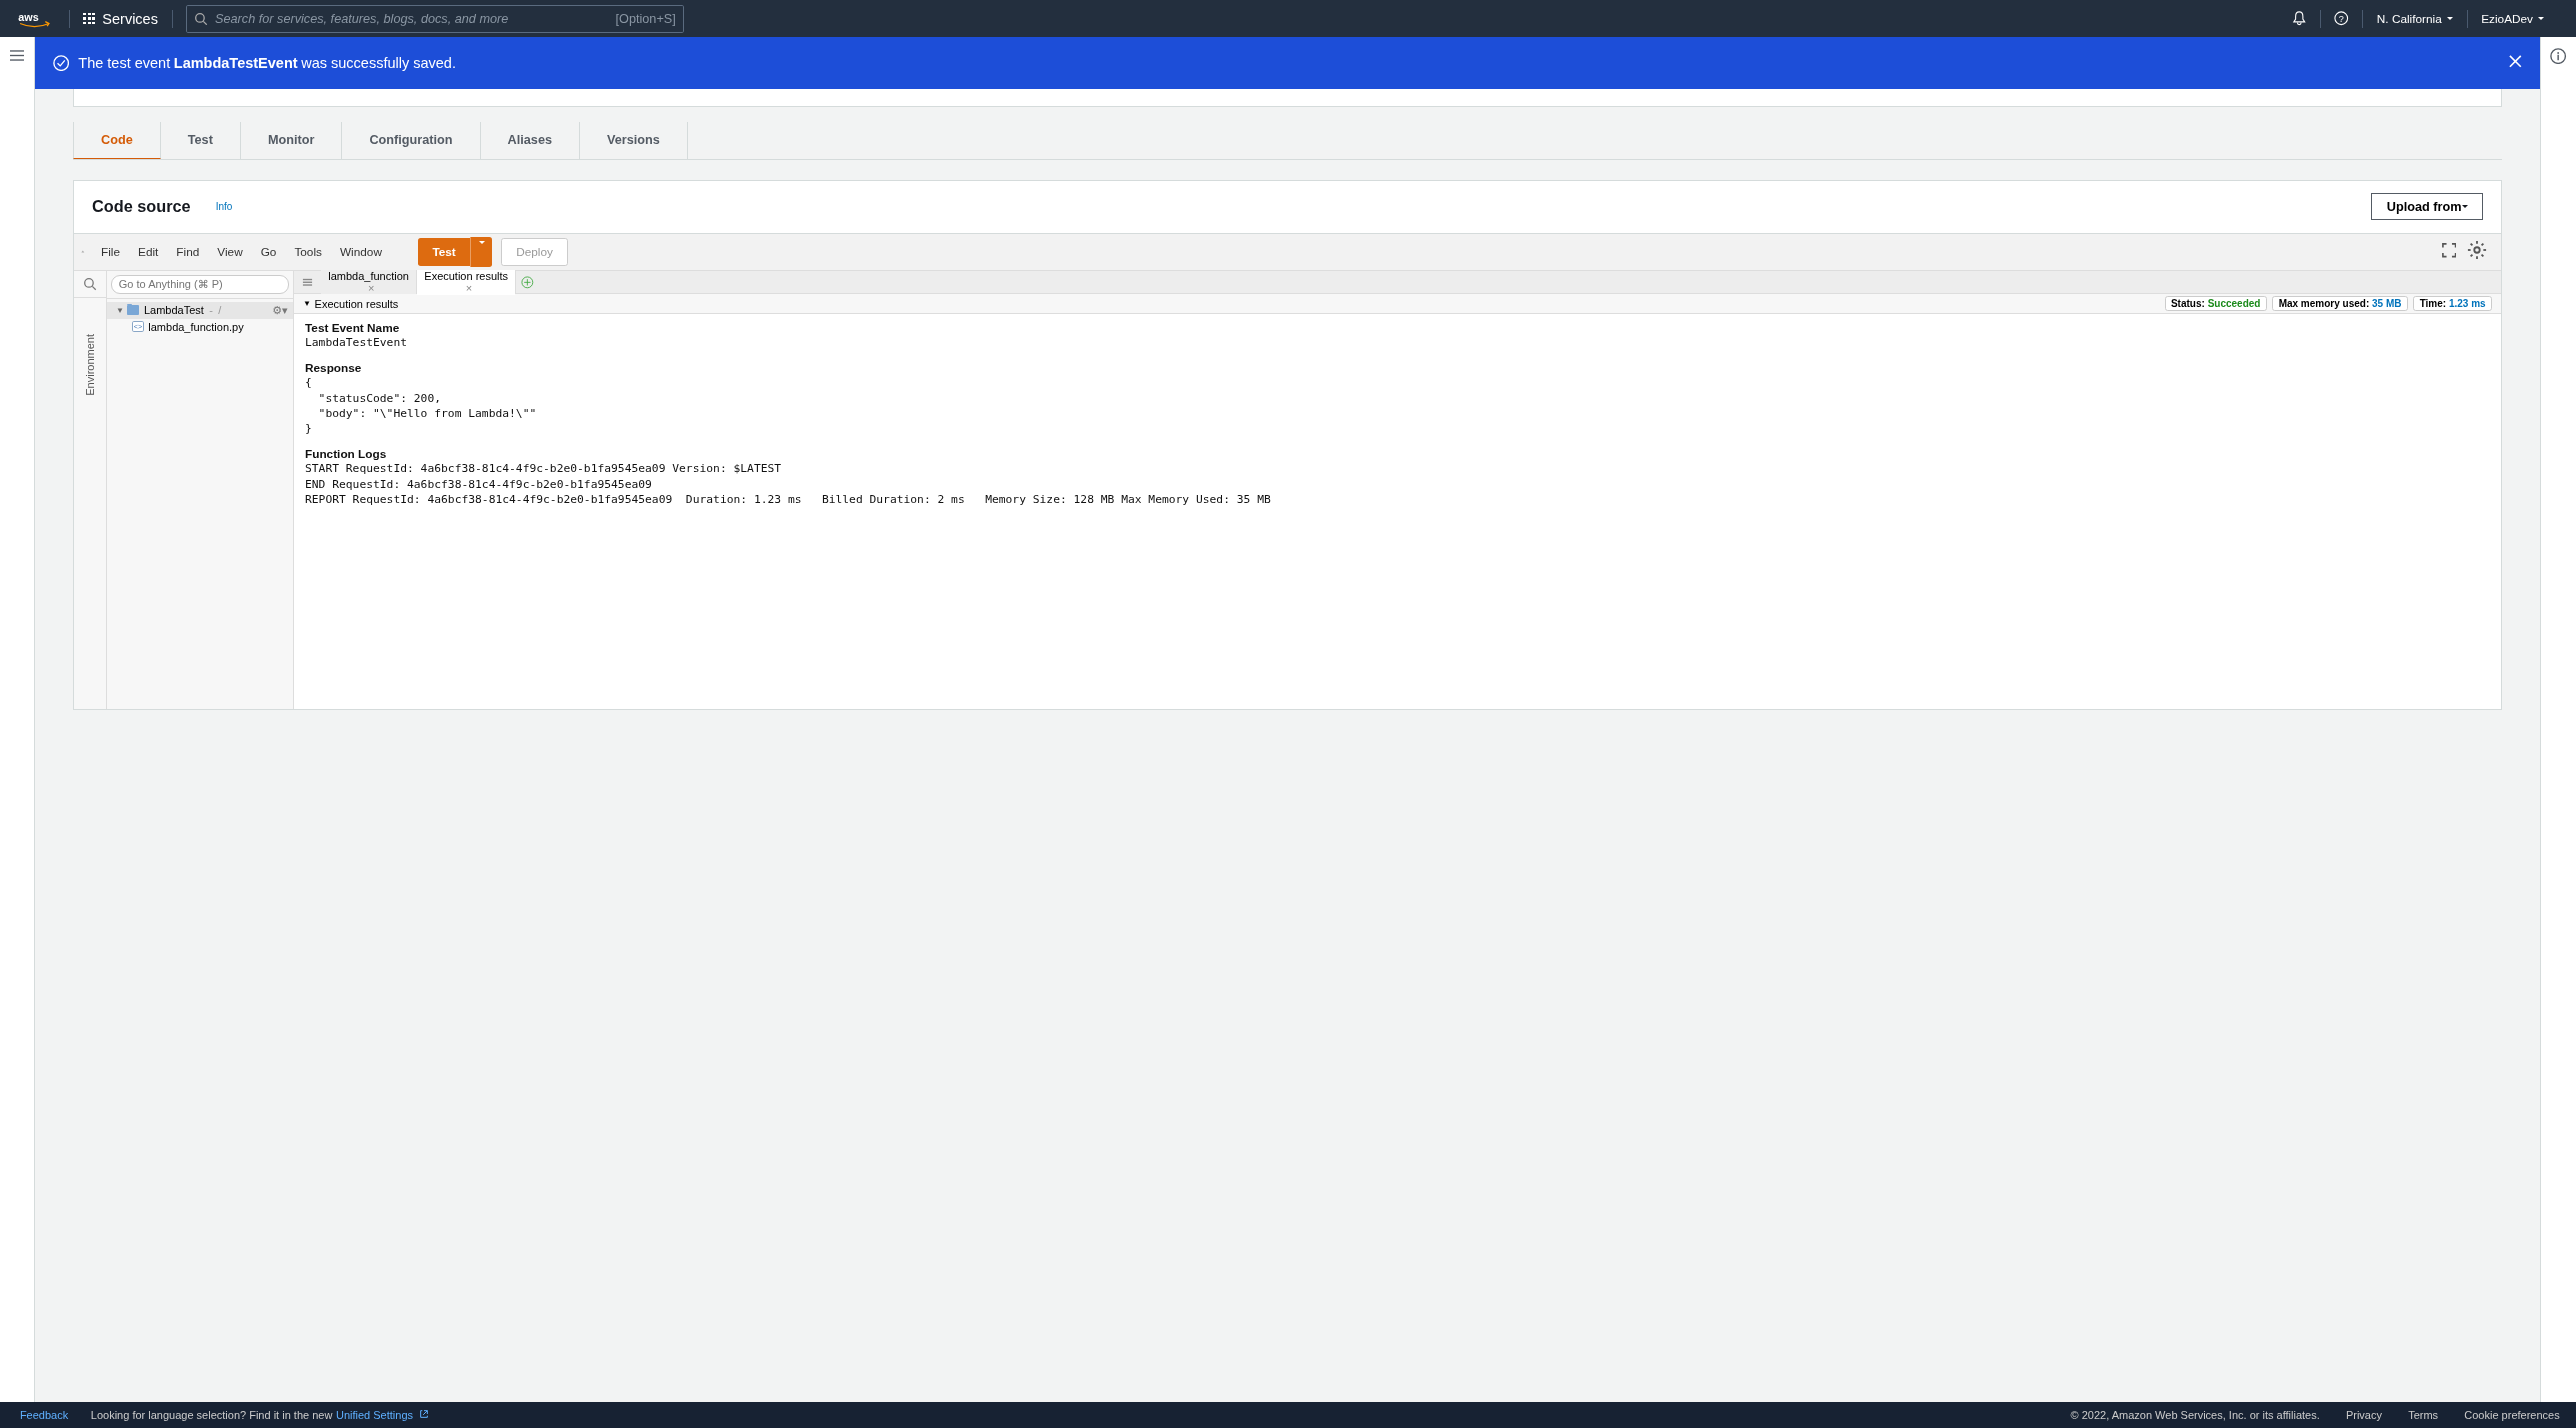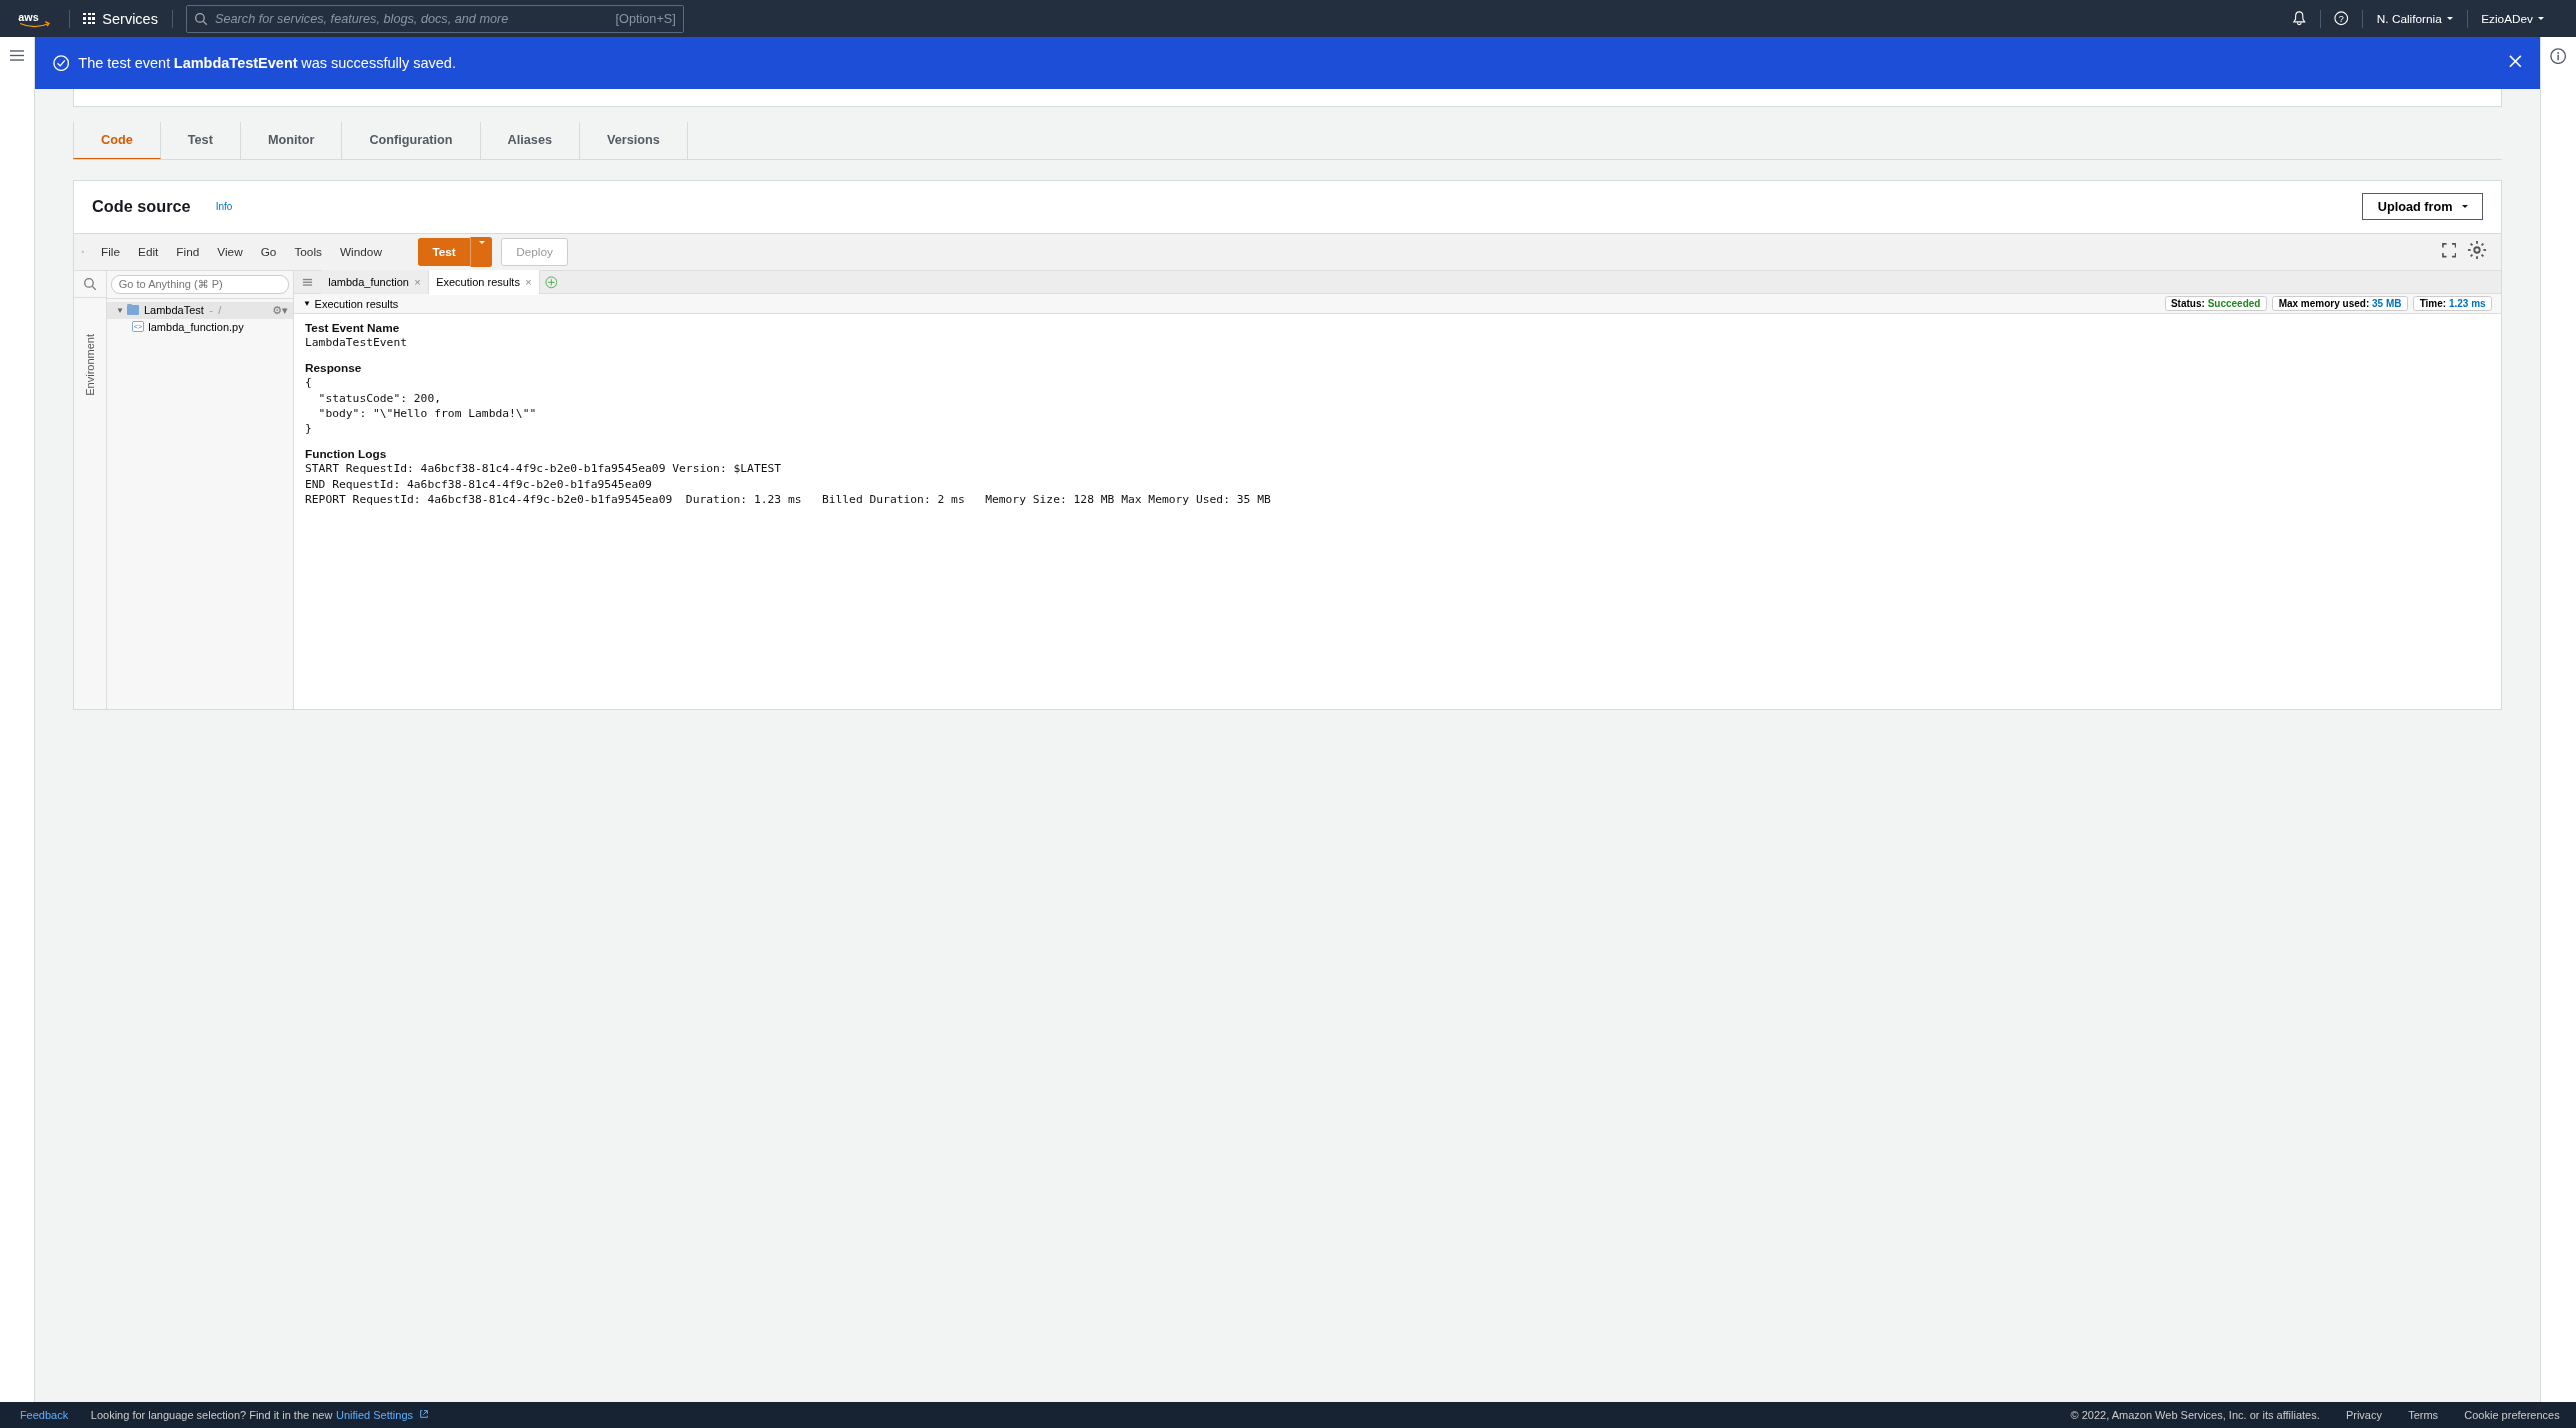--- a/index.html
+++ b/index.html
@@ -41,21 +41,21 @@
     .tab-row { display: flex; border-bottom: 0.9px solid #d5dbdb; margin: 0 38px; }
     .tab { padding: 11px 27px; font-size: 12.7px; color: #545b64; cursor: pointer; border-right: 0.9px solid #d5dbdb; font-weight: 700; }
     .tab.first { border-left: 0.9px solid #d5dbdb; }
     .tab.active { color: #d45b07; border-bottom: 1.8px solid #d45b07; }
 
     
     .code-card { background: #fff; border: 0.9px solid #d5dbdb; margin: 20px 38px; }
     .code-header { display: flex; align-items: center; padding: 12.7px 18px; }
     .code-title { font-size: 16.3px; font-weight: 700; color: #16191f; }
     .info-link { color: #0073bb; font-size: 10px; margin-left: 25px; cursor: pointer; }
-    .upload-btn { margin-left: auto; border: 0.9px solid #545b64; background: #fff; padding: 5.4px 14.5px; font-size: 12.7px; font-weight: 700; cursor: pointer; display: flex; align-items: center; gap: 9px; }
+    .upload-btn { margin-left: auto; border: 0.9px solid #545b64; background: #fff; padding: 5.4px 14.5px; font-size: 12.7px; font-weight: 700; cursor: pointer; display: flex; align-items: center; }
     .upload-btn .caret-down { border-top-color: #16191f; }
 
     
     .ide { border-top: 0.9px solid #d5dbdb; }
     .ide-menubar { background: #f2f2f2; border-bottom: 0.9px solid #ddd; display: flex; align-items: center; height: 37px; }
     .menubar-collapse { width: 18px; display:flex; justify-content:center; cursor:pointer; color:#888; padding:0 7.2px; }
     .menu-item { padding: 0 9px; font-size: 11.8px; color: #333; cursor: pointer; }
     .ide-btn-test { background: #dd6b10; color: #fff; border: none; padding: 7.2px 14.5px; font-size: 11.8px; font-weight: 700; margin-left: 27px; cursor: pointer; border-radius: 2.7px 0 0 2.7px; }
     .ide-btn-test-dd { background: #dd6b10; color: #fff; border: none; border-left: 0.9px solid rgba(255,255,255,0.35); padding: 7.2px 7.2px; cursor: pointer; border-radius: 0 2.7px 2.7px 0; }
     .ide-btn-deploy { background: #fff; border: 0.9px solid #ccc; color: #999; padding: 6.3px 14.5px; font-size: 11.8px; margin-left: 9px; cursor: pointer; border-radius: 2.7px; }
@@ -77,21 +77,21 @@
     .tree-folder-icon::before{content:'';position:absolute;top:-1.8px;left:0;width:5.4px;height:1.8px;background:#7aa7d6;border-radius:0.9px 0.9px 0 0;}
     .tree-twisty { font-size: 8.1px; margin-right: 2.7px; color:#666; }
     .tree-path-sep { color: #999; margin-left: 1.8px; }
     .tree-gear { margin-left: auto; color: #777; font-size: 11px; }
     .tree-file { padding-left: 25px; }
     .tree-file-icon { width: 11.8px; height: 11.8px; background:#fff; border:0.9px solid #8aa7c7; border-radius:1.8px; margin-right:4.5px; display:flex; align-items:center; justify-content:center; font-size:7.2px; color:#4a7ab5; }
 
     .ide-editor { flex: 1; background: #fff; display: flex; flex-direction: column; }
     .tab-strip { background: #ededed; border-bottom: 0.9px solid #ddd; display: flex; align-items: center; height: 23.5px; }
     .tab-strip-pre { width: 27px; display:flex; justify-content:center; color:#888; }
-    .ed-tab { display: flex; align-items: center; background: #ededed; padding: 0 7.2px; height: 23.5px; font-size: 11px; border-right: 0.9px solid #ddd; cursor: pointer; position:relative; }
+    .ed-tab { display: flex; align-items: center; background: #ededed; padding: 0 7.2px; height: 23.5px; font-size: 11px; border-right: 0.9px solid #ddd; cursor: pointer; position:relative;flex-direction:column; }
     .ed-tab.active { background: #fff; }
     .ed-tab.active::after{content:'';position:absolute;bottom:-0.9px;left:0;right:0;height:0.9px;background:#fff;}
     .ed-tab .close-x { margin-left: 5.4px; font-size: 11px; color: #888; }
     .tab-strip-add { width: 22px; display:flex; justify-content:center; color:#3a3; font-size:12.7px; cursor:pointer; }
 
     .exec-header { background: #f7f7f7; border-bottom: 0.9px solid #ddd; display: flex; align-items: center; padding: 1.8px 9px; font-size: 11px; }
     .exec-header .tw { font-size: 8.1px; margin-right: 3.6px; }
     .pill { border: 0.9px solid #ccc; border-radius: 2.7px; padding: 0.9px 5.4px; font-size: 10px; margin-left: 5.4px; background:#fff; }
     .pill .ok { color: #1a8a1a; }
     .pill .val { color: #0073bb; }

